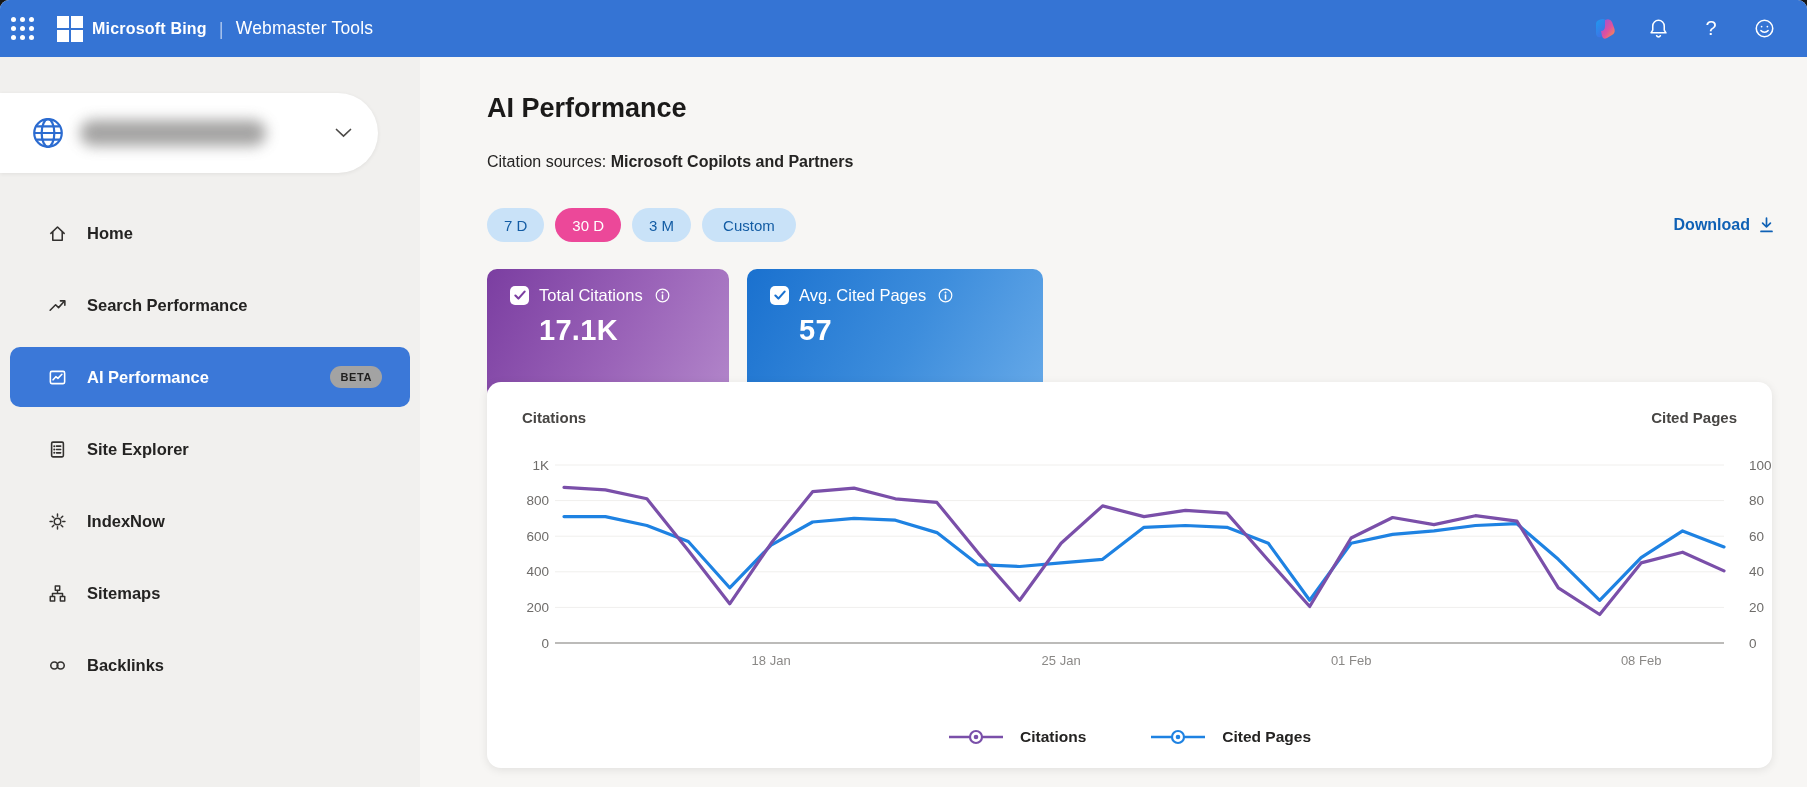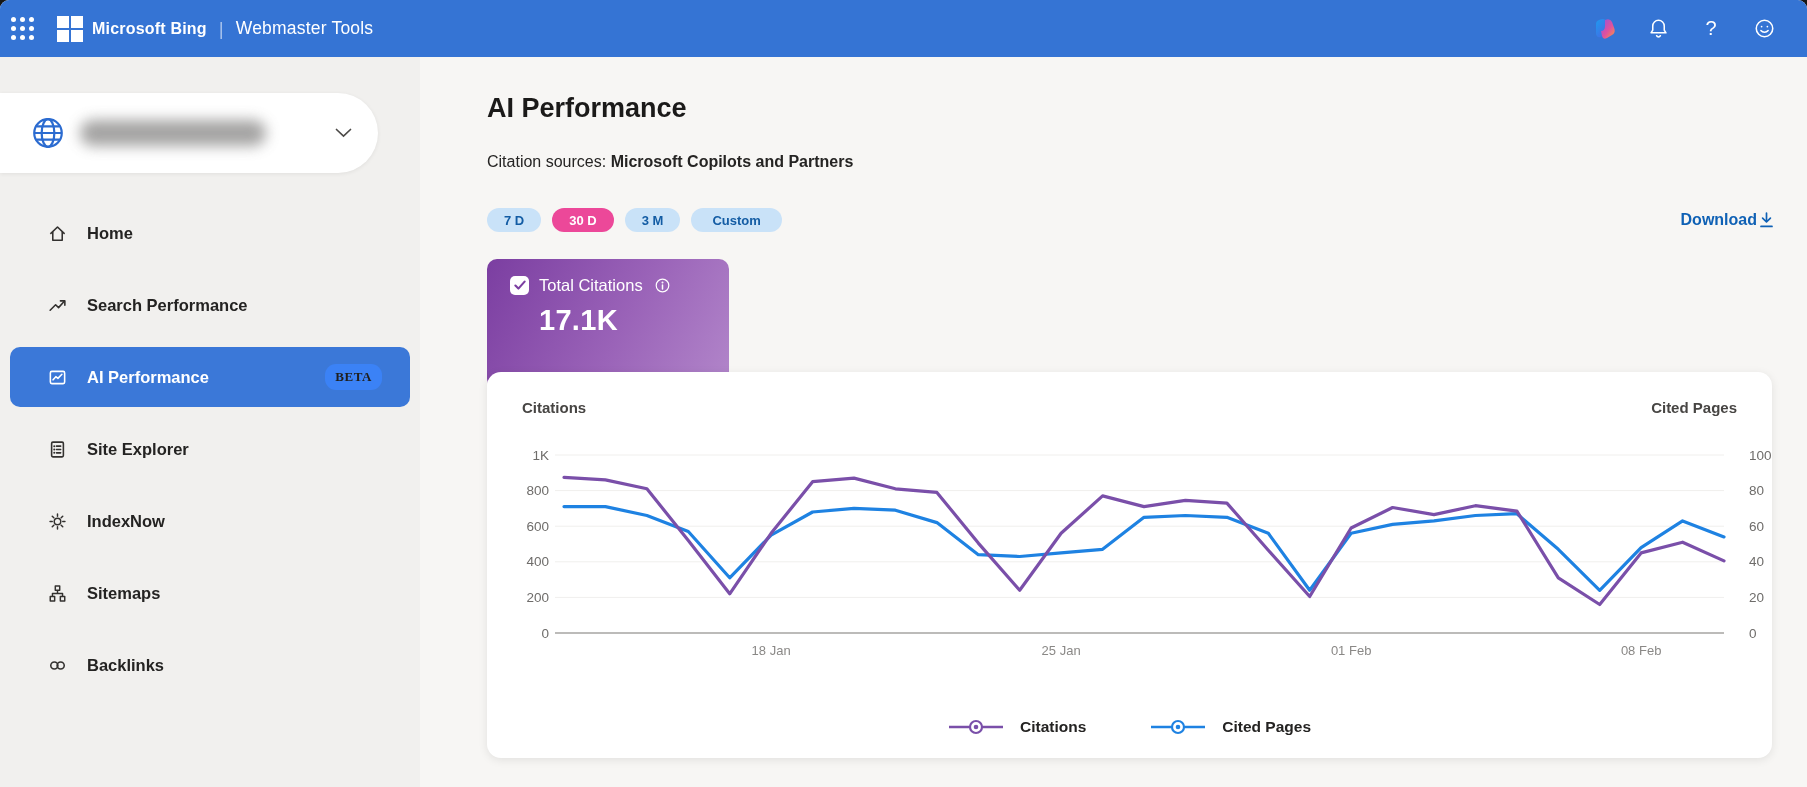--- a/index.html
+++ b/index.html
@@ -30,34 +30,34 @@
   .site-blur{width:186px;height:26px;margin-left:14px;background:#8e8d8c;border-radius:13px;filter:blur(7px);opacity:.8;}
   .site-chevron{margin-left:auto;}
 
   
   .nav{margin-top:30px;display:flex;flex-direction:column;gap:12px;padding:0 10px;}
   .nav-item{height:60px;display:flex;align-items:center;padding:0 28px 0 36px;border-radius:10px;cursor:pointer;color:#242322;}
   .nav-item .nav-label{font-size:16.5px;font-weight:600;margin-left:19px;color:#242322;}
   .nav-item.active{background:#3b78d8;color:#fff;}
   .nav-item.active .nav-label{color:#fff;}
   .nav-icon{width:22px;height:22px;flex:none;display:flex;align-items:center;justify-content:center;}
-  .beta{margin-left:auto;background:#3b82f6;color:#201f1e;font-size:13px;font-weight:700;letter-spacing:.6px;padding:5px 10px;border-radius:11px;font-family:Liberation Serif, serif;}
+  .beta{margin-left:auto;background:#a3a3a3;color:#201f1e;font-size:11px;font-weight:700;letter-spacing:.6px;padding:5px 10px;border-radius:11px;}
 
   
   .page-title{font-size:27px;font-weight:600;color:#1b1a19;margin:0;line-height:36px;}
   .citation-line{margin-top:27px;font-size:16px;color:#252423;}
   .citation-line b{font-weight:600;}
 
   
   .filter-row{margin-top:37px;display:flex;align-items:center;}
   .pills{display:flex;gap:11px;}
-  .pill{height:24px;border-radius:19px;background:#c9e2f8;color:#135ca4;font-size:13px;font-weight:700;display:flex;align-items:center;padding:0 17px;cursor:pointer;}
+  .pill{height:34px;border-radius:19px;background:#c9e2f8;color:#135ca4;font-size:15px;font-weight:400;display:flex;align-items:center;padding:0 17px;cursor:pointer;}
   .pill.active{background:#ec4899;color:#fff;}
   .pill.custom{padding:0 21px;}
-  .download{margin-left:auto;display:flex;align-items:flex-end;gap:1px;color:#0f61b5;font-size:16px;font-weight:600;cursor:pointer;}
+  .download{margin-left:auto;display:flex;align-items:flex-end;gap:8px;color:#0f61b5;font-size:16px;font-weight:600;cursor:pointer;}
 
   
   .cards{margin-top:27px;display:flex;gap:18px;position:relative;z-index:1;}
   .mcard{width:242px;height:130px;border-radius:10px;color:#fff;padding:17px 0 0 23px;cursor:pointer;}
   .mcard.purple{background:linear-gradient(118deg,#7b3ea1 0%,#9a63b8 55%,#b286ca 100%);}
   .mcard.blue{width:296px;background:linear-gradient(118deg,#1a71cf 0%,#3d8ddc 55%,#66a9e8 100%);}
   .mcard-top{display:flex;align-items:center;gap:10px;}
   .checkbox{width:19px;height:19px;background:#fff;border-radius:5px;display:flex;align-items:center;justify-content:center;flex:none;cursor:pointer;}
   .mcard-label{font-size:16.5px;font-weight:400;}
   .info-icon{margin-left:2px;display:flex;}
@@ -270,20 +270,38 @@
               <svg width="15" height="15" viewBox="0 0 15 15" fill="none" stroke="#fff" stroke-width="1.2" stroke-linecap="round">
                 <circle cx="7.5" cy="7.5" r="6.3"></circle>
                   <path d="M7.5 7v4" stroke-width="1.5"></path>
                   <circle cx="7.5" cy="4.5" r="0.4" fill="#fff"></circle>
               </svg>
             </span>
           </div>
           <div class="mcard-value">17.1K</div>
         </div>
 
+        <div class="mcard blue">
+          <div class="mcard-top">
+            <span class="checkbox">
+              <svg width="12" height="11" viewBox="0 0 12 11" fill="none" stroke="#1a71cf" stroke-width="2.1" stroke-linecap="round" stroke-linejoin="round">
+                <path d="M1.4 5.6 L4.4 8.6 L10.6 1.6"></path>
+              </svg>
+            </span>
+            <span class="mcard-label">Avg. Cited Pages</span>
+            <span class="info-icon">
+              <svg width="15" height="15" viewBox="0 0 15 15" fill="none" stroke="#fff" stroke-width="1.2" stroke-linecap="round">
+                <circle cx="7.5" cy="7.5" r="6.3"></circle>
+                  <path d="M7.5 7v4" stroke-width="1.5"></path>
+                  <circle cx="7.5" cy="4.5" r="0.4" fill="#fff"></circle>
+              </svg>
+            </span>
+          </div>
+          <div class="mcard-value">57</div>
+        </div>
 
       </div>
 
       <div class="chart-card">
         <svg class="chart-svg" width="1285" height="386" viewBox="0 0 1285 386">
             <line x1="68" x2="1237" y1="83" y2="83" stroke="#f0efed" stroke-width="1"></line>
             <text x="62" y="87.5" text-anchor="end" class="ax">1K</text>
             <text x="1262" y="87.5" class="ax">100</text>
             <line x1="68" x2="1237" y1="118.6" y2="118.6" stroke="#f0efed" stroke-width="1"></line>
             <text x="62" y="123.1" text-anchor="end" class="ax">800</text>

